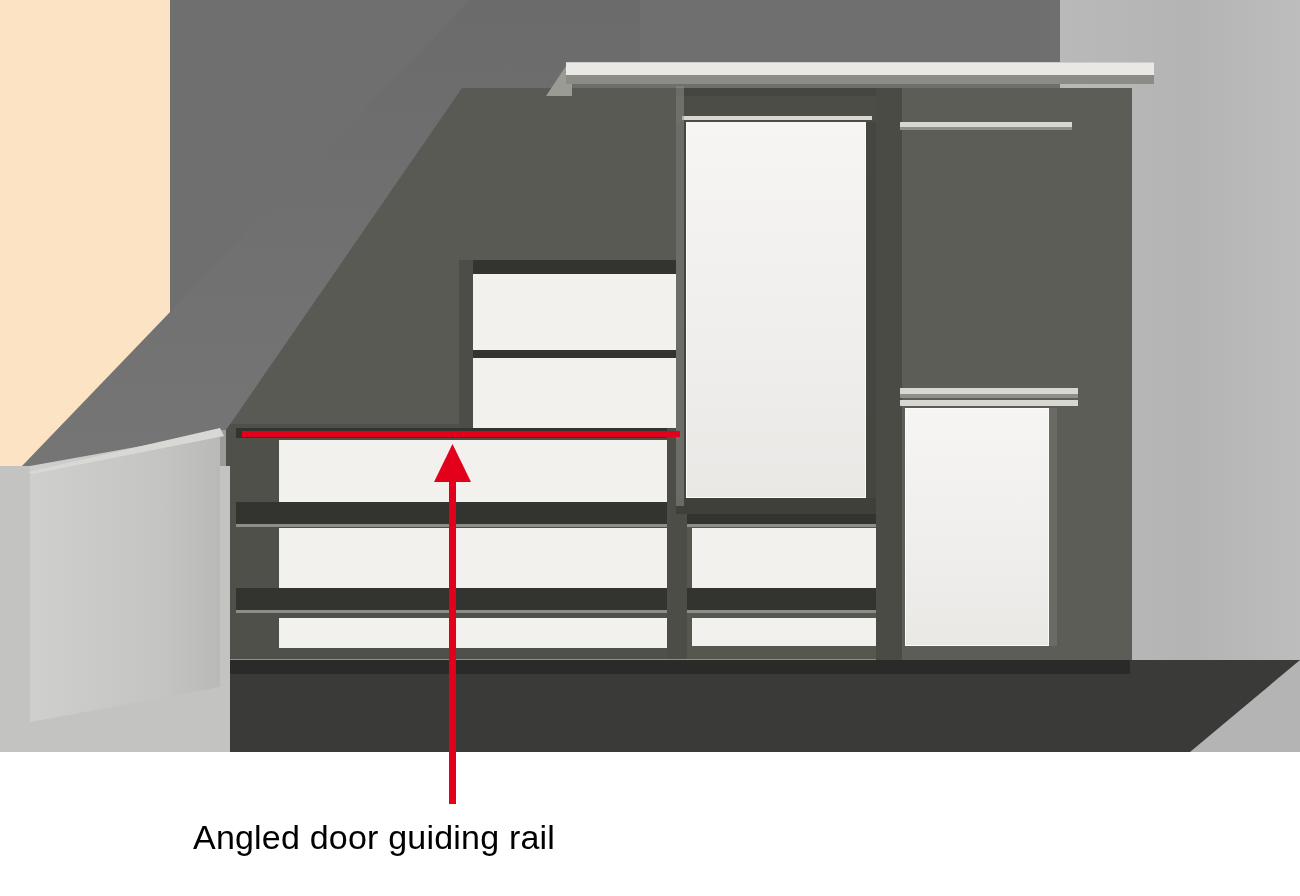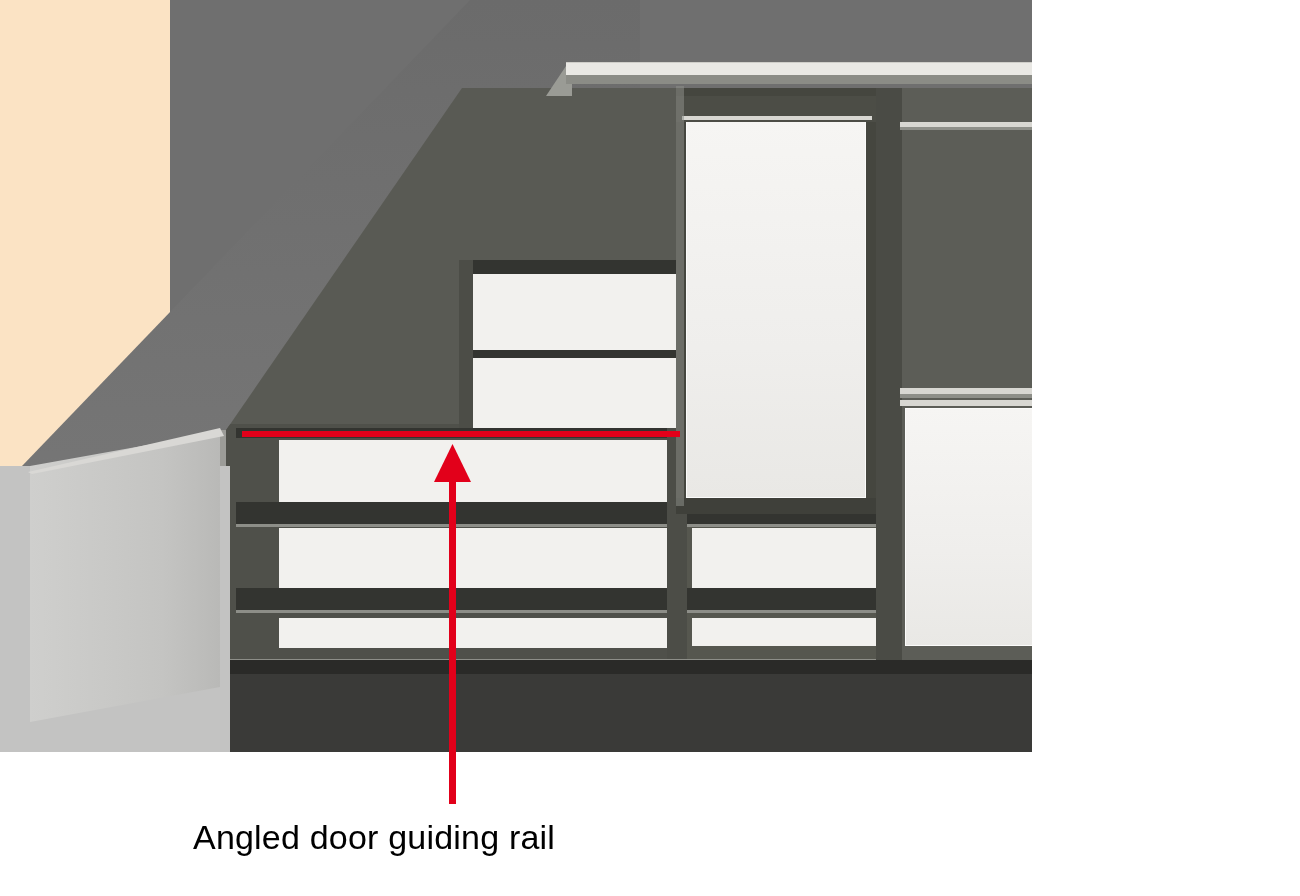--- a/index.html
+++ b/index.html
@@ -6,21 +6,21 @@
   html, body {
     margin: 0;
     padding: 0;
     background: #ffffff;
   }
   body {
     font-family: "Liberation Sans", sans-serif;
   }
   #stage {
     position: relative;
-    width: 1032px;
+    width: 1300px;
     height: 896px;
     background: #ffffff;
     overflow: hidden;
   }
 
   
   #scene {
     position: absolute;
     left: 0;
     top: 0;

